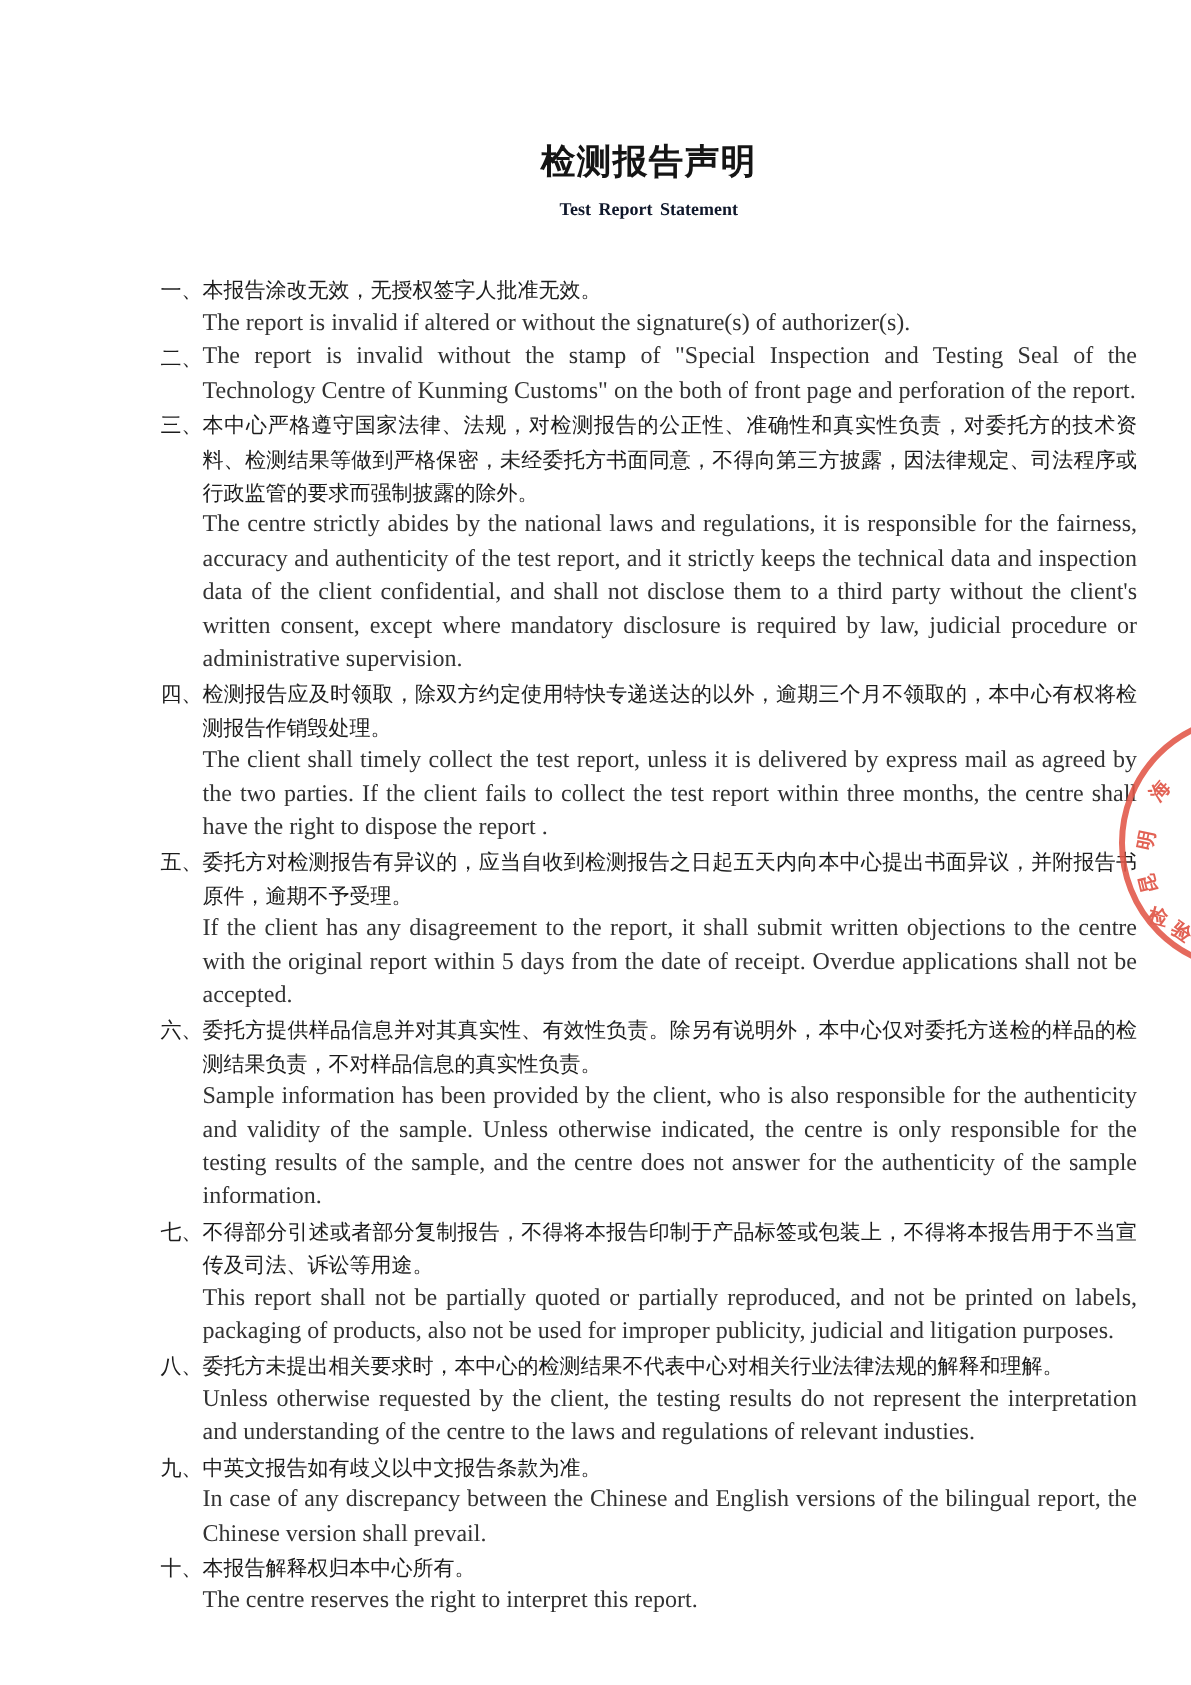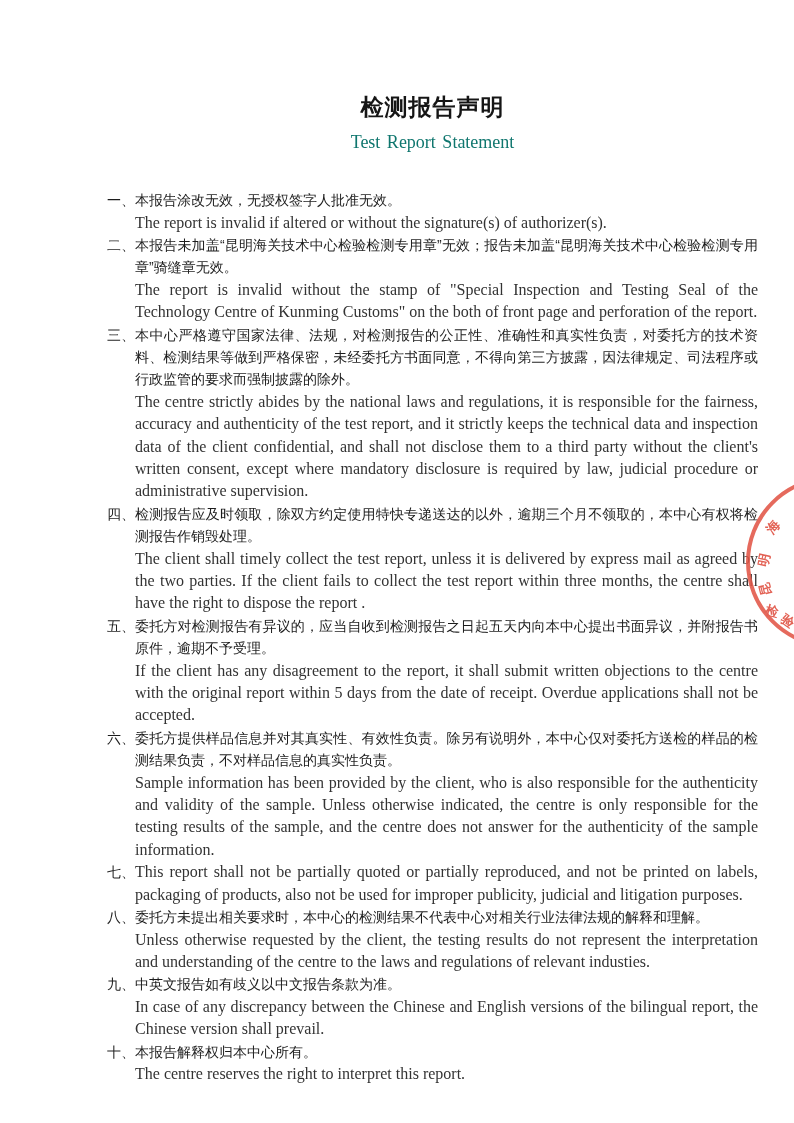--- a/index.html
+++ b/index.html
@@ -22,24 +22,25 @@
     font-size: 23px;
     font-weight: bold;
     letter-spacing: 1px;
     color: #151515;
     line-height: 1.1;
   }
   .subtitle {
     margin: 13px 0 36px 0;
     text-align: center;
     font-family: "Liberation Serif", "DejaVu Serif", serif;
-    font-size: 18px;
+    font-size: 12px;
     word-spacing: 2px;
-    color: #0f766e;
+    color: #0f172a;
     line-height: 1.1;
+    font-weight: bold;
   }
   .items { }
   .item { display: flex; }
   .item-num {
     flex: 0 0 28px;
     font-size: 14px;
     line-height: 22.4px;
     color: #1c1c1c;
     white-space: nowrap;
   }
@@ -102,21 +103,20 @@
       <span class="item-num">一、</span>
       <div class="item-body">
         <p class="zh">本报告涂改无效，无授权签字人批准无效。</p>
         <p class="en">The report is invalid if altered or without the signature(s) of authorizer(s).</p>
       </div>
     </div>
 
     <div class="item">
       <span class="item-num">二、</span>
       <div class="item-body">
-        <p class="zh">本报告未加盖“昆明海关技术中心检验检测专用章”无效；报告未加盖“昆明海关技术中心检验检测专用章”骑缝章无效。</p>
         <p class="en">The report is invalid without the stamp of "Special Inspection and Testing Seal of the Technology Centre of Kunming Customs" on the both of front page and perforation of the report.</p>
       </div>
     </div>
 
     <div class="item">
       <span class="item-num">三、</span>
       <div class="item-body">
         <p class="zh">本中心严格遵守国家法律、法规，对检测报告的公正性、准确性和真实性负责，对委托方的技术资料、检测结果等做到严格保密，未经委托方书面同意，不得向第三方披露，因法律规定、司法程序或行政监管的要求而强制披露的除外。</p>
         <p class="en">The centre strictly abides by the national laws and regulations, it is responsible for the fairness, accuracy and authenticity of the test report, and it strictly keeps the technical data and inspection data of the client confidential, and shall not disclose them to a third party without the client's written consent, except where mandatory disclosure is required by law, judicial procedure or administrative supervision.</p>
       </div>
@@ -142,20 +142,21 @@
       <span class="item-num">六、</span>
       <div class="item-body">
         <p class="zh">委托方提供样品信息并对其真实性、有效性负责。除另有说明外，本中心仅对委托方送检的样品的检测结果负责，不对样品信息的真实性负责。</p>
         <p class="en">Sample information has been provided by the client, who is also responsible for the authenticity and validity of the sample. Unless otherwise indicated, the centre is only responsible for the testing results of the sample, and the centre does not answer for the authenticity of the sample information.</p>
       </div>
     </div>
 
     <div class="item">
       <span class="item-num">七、</span>
       <div class="item-body">
+        <p class="zh">不得部分引述或者部分复制报告，不得将本报告印制于产品标签或包装上，不得将本报告用于不当宣传及司法、诉讼等用途。</p>
         <p class="en">This report shall not be partially quoted or partially reproduced, and not be printed on labels, packaging of products, also not be used for improper publicity, judicial and litigation purposes.</p>
       </div>
     </div>
 
     <div class="item">
       <span class="item-num">八、</span>
       <div class="item-body">
         <p class="zh">委托方未提出相关要求时，本中心的检测结果不代表中心对相关行业法律法规的解释和理解。</p>
         <p class="en">Unless otherwise requested by the client, the testing results do not represent the interpretation and understanding of the centre to the laws and regulations of relevant industies.</p>
       </div>

